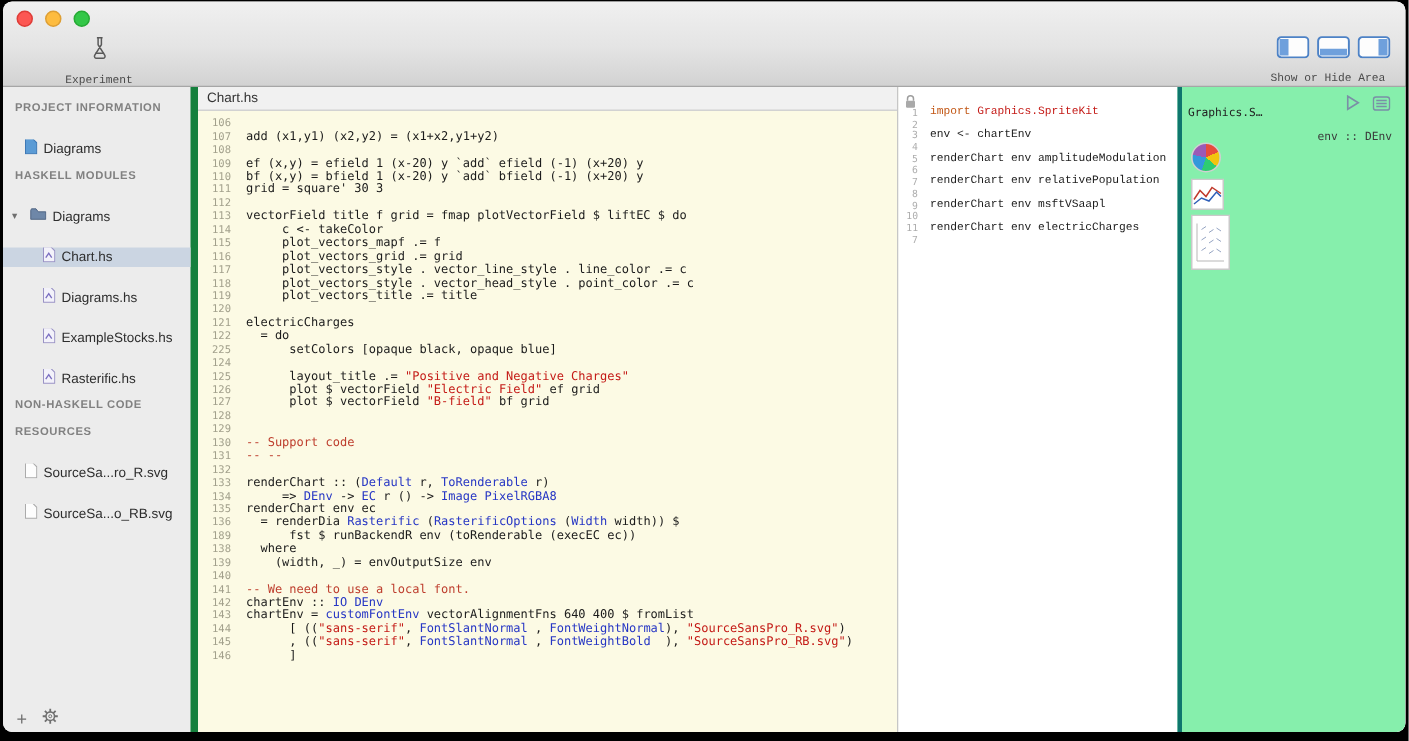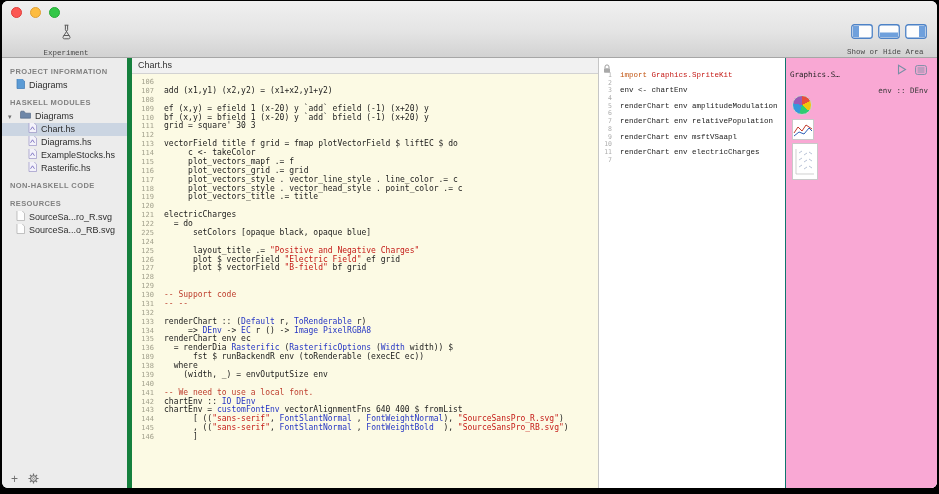--- a/index.html
+++ b/index.html
@@ -40,21 +40,21 @@
     width:130px;min-width:130px;background:#ECECEC;border-right:5px solid #15803d;
     position:relative;box-sizing:border-box;padding-top:7px;
   }
   .sec-header{
     font-size:7.5px;font-weight:bold;color:#818181;letter-spacing:0.4px;
     padding:0 0 0 8px;height:14px;line-height:14px;white-space:nowrap;overflow:hidden;
   }
   .side-item{
     height:13px;line-height:13px;font-size:9px;color:#2E2E2E;
     padding-left:14px;display:flex;align-items:center;gap:4px;
-    white-space:nowrap;overflow:hidden;cursor:default;
+    white-space:nowrap;overflow:hidden;cursor:default;margin-top:14px;
   }
   .side-item .lbl{overflow:hidden;text-overflow:ellipsis;}
   .side-item.child{padding-left:26px;}
   .side-item.folder{padding-left:6px;}
   .side-item.selected{background:#CBD5E2;}
   .disclosure{font-size:7px;color:#6F6F6F;width:8px;display:inline-block;}
   .sec-gap{height:4px;}
   .sidebar-bottom{position:absolute;left:0;bottom:0;height:18px;display:flex;align-items:center;gap:10px;padding-left:9px;}
   .plus-glyph{font-size:12px;color:#6F6F6F;line-height:12px;}
   
@@ -79,21 +79,21 @@
   .sy-m{color:#C41A16;}
   
   .playground{flex:1;background:#FFFFFF;position:relative;overflow:hidden;}
   .pg-gutter{position:absolute;left:0;top:14px;width:16px;text-align:right;padding-right:3px;box-sizing:border-box;
     font-family:"DejaVu Sans Mono", monospace;font-size:6.5px;line-height:7.7px;color:#ADADAD;}
   .pg-gutter div{height:7.7px;}
   .pg-code{position:absolute;left:21px;top:14px;right:150px;
     font-family:Liberation Mono, monospace;font-size:7.5px;line-height:7.7px;color:#1B1B1B;white-space:pre;}
   .pg-code div{height:7.7px;}
   .lock{position:absolute;left:4px;top:2px;}
-  .pg-results{position:absolute;left:186px;top:0;right:0;bottom:0;background:#f9a8d4;border-left:1px solid #0f766e;}
+  .pg-results{position:absolute;left:186px;top:0;right:0;bottom:0;background:#86efac;border-left:3px solid #0f766e;}
   .res-import{position:absolute;left:4px;top:12px;font-family:"DejaVu Sans Mono", monospace;font-size:7.5px;color:#222;}
   .res-env{position:absolute;right:9px;top:28px;font-family:"DejaVu Sans Mono", monospace;font-size:7.5px;color:#3A3A3A;}
   .thumb{position:absolute;left:6px;}
   .thumb-pie{top:37px;width:20px;height:20px;border-radius:50%;
     background:conic-gradient(#E74C3C 0 18%, #F1C40F 18% 36%, #2ECC71 36% 55%, #3498DB 55% 78%, #9B59B6 78% 100%);
     border:1px solid #D0D0D0;box-sizing:border-box;}
   .thumb-stock{top:61px;}
   .thumb-field{top:85px;}
   .pg-actions{position:absolute;right:10px;top:3px;display:flex;gap:8px;align-items:center;}
 </style>

